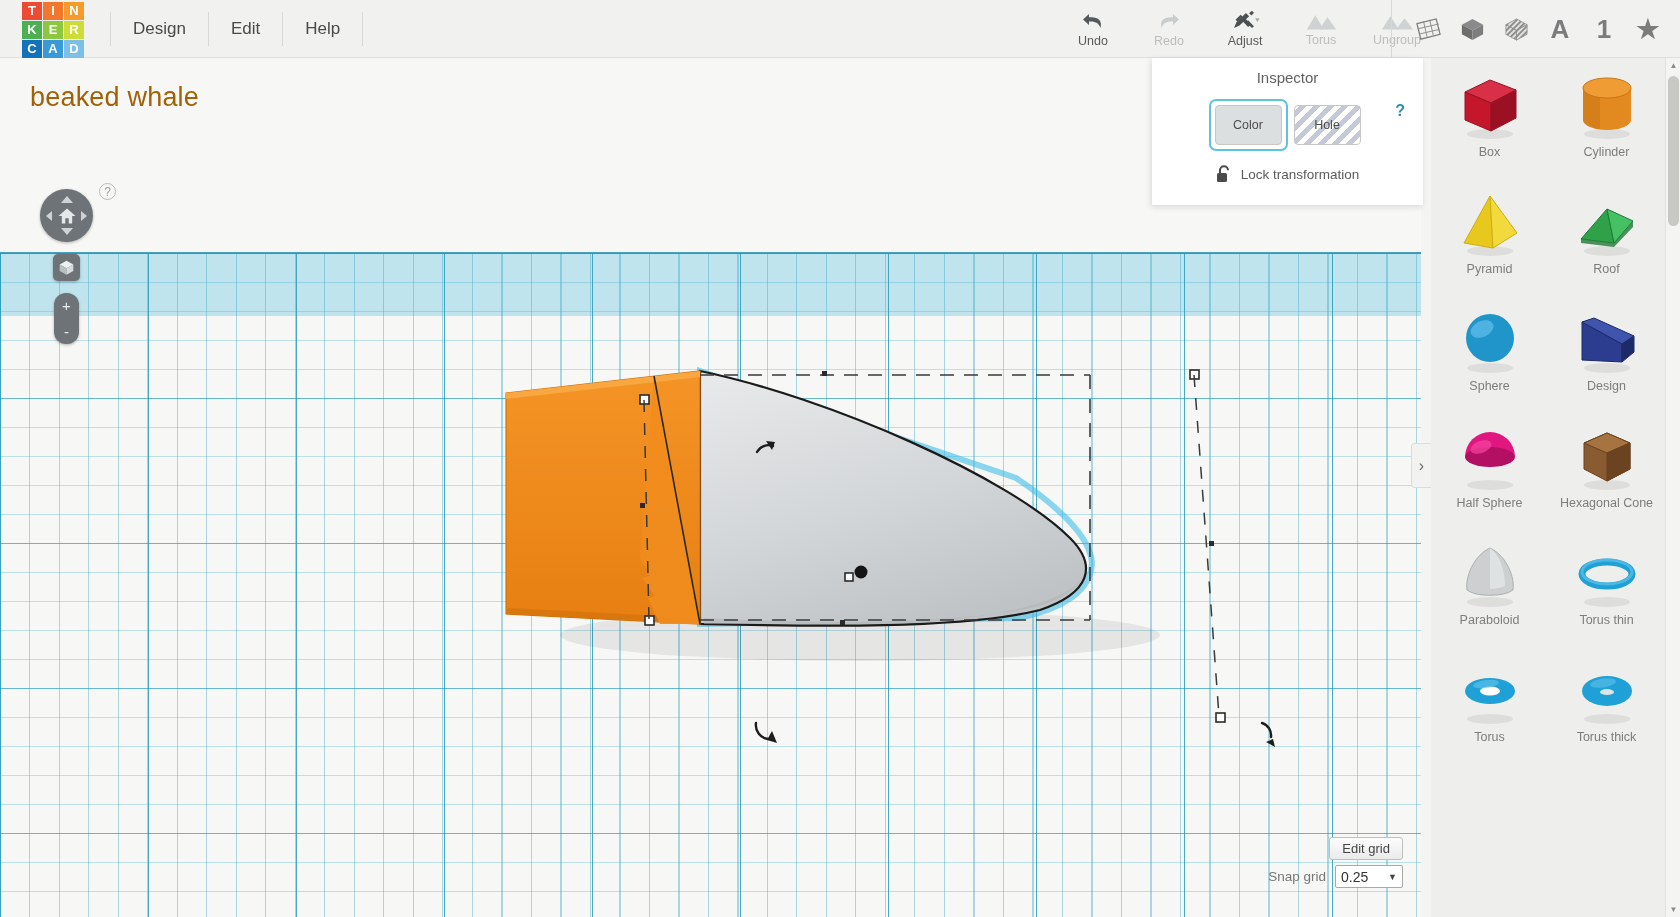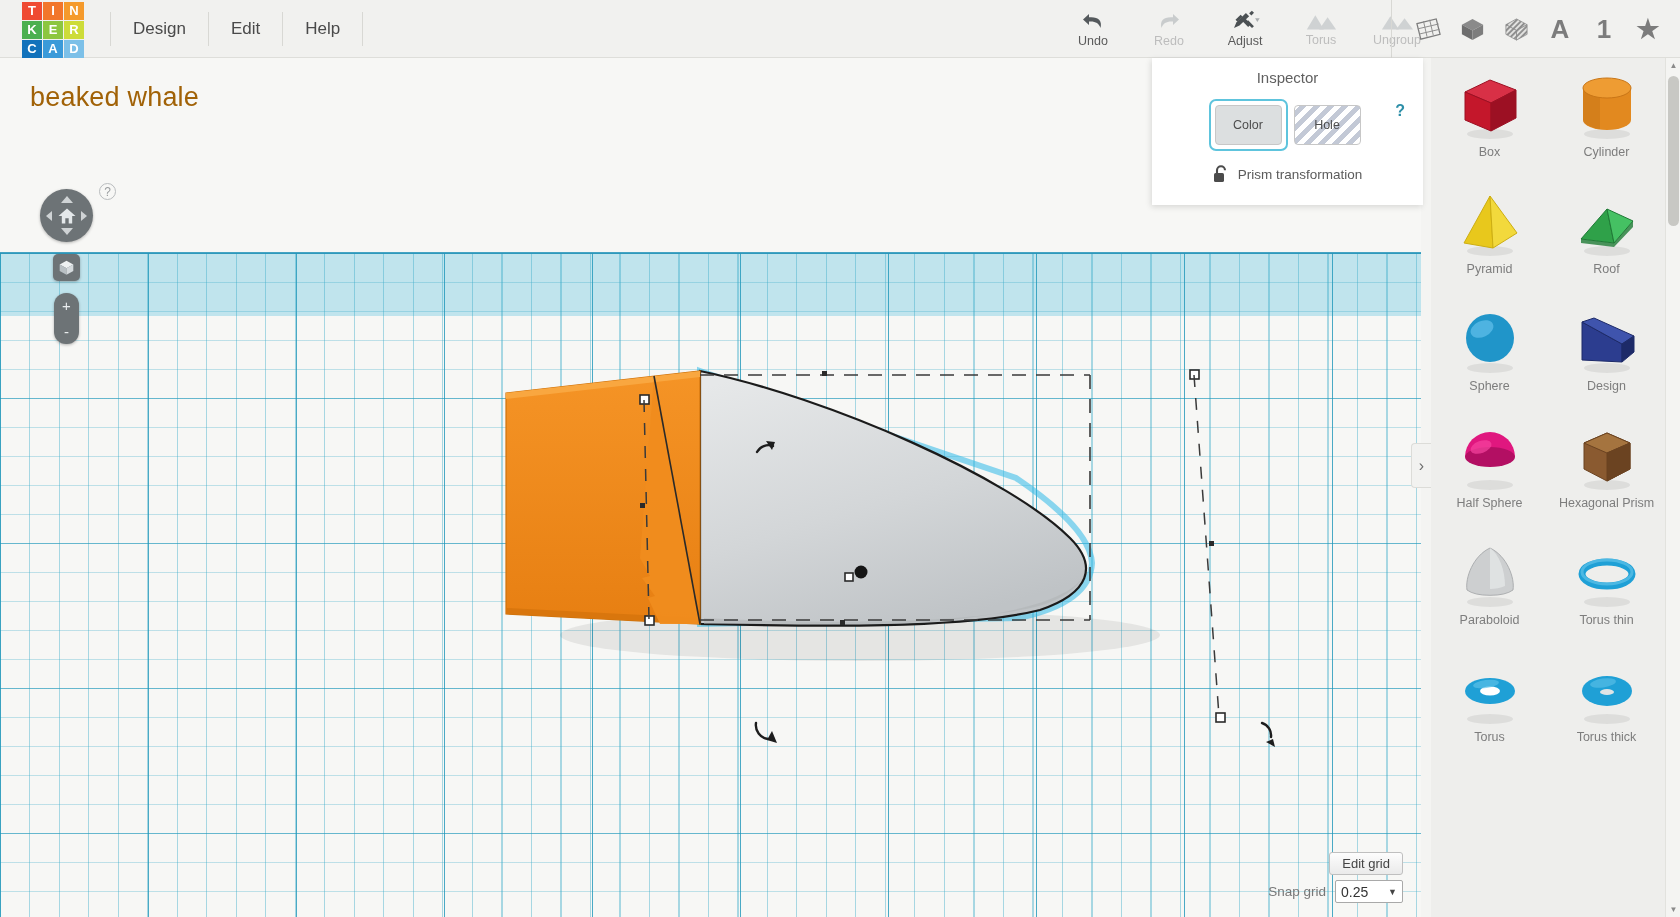--- a/index.html
+++ b/index.html
@@ -161,21 +161,21 @@
 
   
   .collapse-tab {
     position: absolute; left: 1411px; top: 443px; width: 20px; height: 45px;
     background: #f2f2f0; border: 1px solid #dcdcd8; border-right: none;
     border-radius: 4px 0 0 4px; display: flex; align-items: center; justify-content: center;
     color: #6e6e6e; font-size: 16px; cursor: pointer; z-index: 9;
   }
 
   
-  .gridctl { position: absolute; right: 18px; bottom: 14px; z-index: 7; text-align: right; }
+  .gridctl { position: absolute; right: 18px; bottom: 29px; z-index: 7; text-align: right; }
   .editgrid {
     display: inline-block; padding: 3px 12px; font-size: 13px; color: #444;
     background: linear-gradient(#fdfdfd,#eaeaea); border: 1px solid #bfbfbf;
     border-radius: 3px; cursor: pointer; margin-bottom: 5px;
   }
   .snaprow { display: flex; align-items: center; gap: 9px; justify-content: flex-end; }
   .snaplabel { font-size: 13.5px; color: #777; }
   .snapsel {
     width: 68px; height: 23px; background: #fff; border: 1px solid #a9a9a9;
     border-radius: 2px; display: flex; align-items: center; justify-content: space-between;
@@ -446,21 +446,21 @@
       </div>
       <div class="swatch-wrap unsel">
         <div class="swatch hole">Hole</div>
       </div>
     </div>
     <div class="insp-lock">
       <svg width="16" height="19" viewBox="0 0 16 19">
         <path d="M4 8 L4 5.2 A4 4 0 0 1 12 5.2" fill="none" stroke="#4b4b4b" stroke-width="2.1"></path>
         <rect x="1" y="8" width="10" height="9" rx="1.6" fill="#4b4b4b"></rect>
       </svg>
-      <span>Prism transformation</span>
+      <span>Lock transformation</span>
     </div>
   </div>
 
   <div class="collapse-tab">›</div>
 
   <div class="shapes">
     <div class="shapes-inner" id="shapes-grid">
         <div class="shape-cell">
           <div class="shape-art"><svg viewBox="0 0 74 72" width="74" height="72">
               <ellipse cx="37" cy="64" rx="23" ry="5" fill="#000" opacity="0.07"></ellipse>
@@ -523,21 +523,21 @@
             </svg></div>
           <div class="shape-name">Half Sphere</div>
         </div>
         <div class="shape-cell">
           <div class="shape-art"><svg viewBox="0 0 74 72" width="74" height="72">
               <ellipse cx="37" cy="64" rx="23" ry="5" fill="#000" opacity="0.07"></ellipse>
               <path d="M14 22 L37 12 L60 22 L60 48 L37 60 L14 48 Z" fill="#8a5a30" stroke="#6b4321" stroke-width="1"></path>
               <path d="M14 22 L37 12 L60 22 L37 32 Z" fill="#a5743f" stroke="#6b4321" stroke-width="1"></path>
               <path d="M37 32 L60 22 L60 48 L37 60 Z" fill="#6b4321" stroke="#6b4321" stroke-width="1"></path>
             </svg></div>
-          <div class="shape-name">Hexagonal Prism</div>
+          <div class="shape-name">Hexagonal Cone</div>
         </div>
         <div class="shape-cell">
           <div class="shape-art"><svg viewBox="0 0 74 72" width="74" height="72">
               <ellipse cx="37" cy="64" rx="23" ry="5" fill="#000" opacity="0.07"></ellipse>
               <path d="M37 10 C 54 18, 62 40, 60 52 A26 10 0 0 1 14 52 C 12 40, 20 18, 37 10 Z" fill="#cdcfd0" stroke="#9fa2a4" stroke-width="0.8"></path>
               <path d="M37 10 C 46 16, 52 32, 52 48 C 48 50, 42 51, 37 51 C 37 36, 37 20, 37 10 Z" fill="#e7e9ea" opacity="0.7"></path>
               <path d="M14 52 A26 10 0 0 0 60 52 A26 10 0 0 1 14 52 Z" fill="#a9abac" opacity="0.5"></path>
             </svg></div>
           <div class="shape-name">Paraboloid</div>
         </div>

